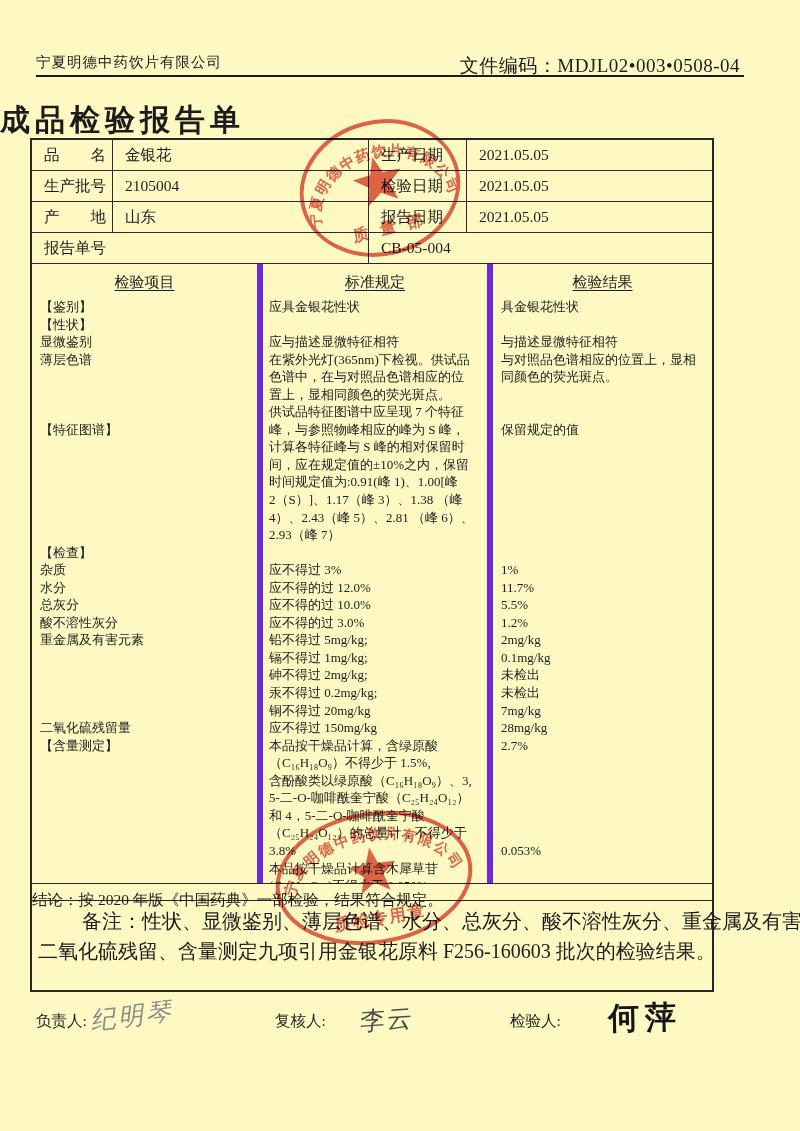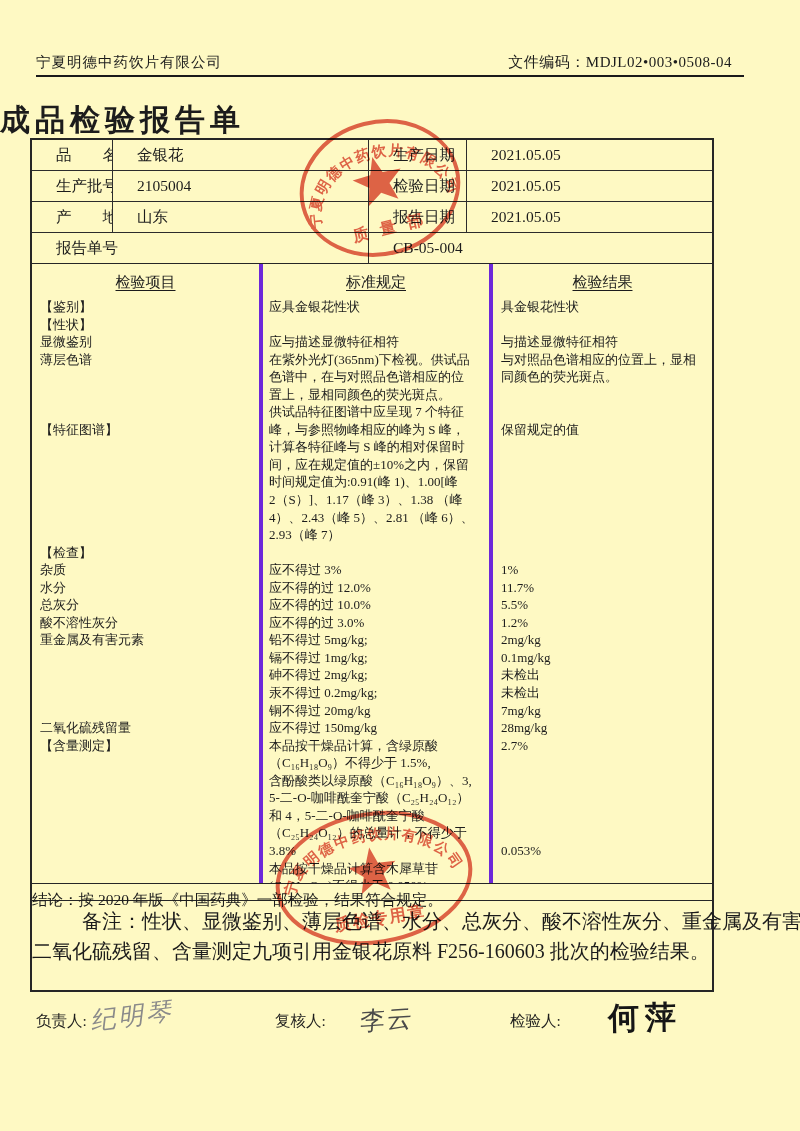--- a/index.html
+++ b/index.html
@@ -3,50 +3,50 @@
 <meta charset="utf-8">
 <style>
   html,body{margin:0;padding:0;background:#e8e8e8;}
   .page{
     position:relative;width:800px;height:1131px;background:#fef9c3;
     margin:0 auto;overflow:hidden;
     font-family:"Liberation Serif","DejaVu Serif",serif;color:#1c1c1c;
   }
   
   .co-name{position:absolute;left:36px;top:53px;font-size:14.5px;letter-spacing:1px;}
-  .doc-code{position:absolute;right:68px;top:53px;font-size:15px;letter-spacing:.5px;margin-left:16px;}
+  .doc-code{position:absolute;right:60px;top:53px;font-size:19px;letter-spacing:.5px;margin-left:16px;}
   .head-rule{position:absolute;left:36px;right:56px;top:75px;height:2px;background:#1a1a1a;}
   .title{position:absolute;left:0;right:40px;top:100px;text-align:left;
          font-size:30px;font-weight:bold;letter-spacing:5px;}
   
   .frame{position:absolute;left:30px;top:138px;width:684px;height:854px;
          border:2px solid #262626;box-sizing:border-box;background:transparent;}
   
   .info{height:124px;border-bottom:1.5px solid #262626;box-sizing:border-box;font-size:15.5px;}
   .info-row{display:grid;grid-template-columns:81px 256px 98px 1fr;height:31px;
             line-height:30px;border-bottom:1px solid #2c2c2c;box-sizing:border-box;}
   .info-row.last{grid-template-columns:337px 1fr;border-bottom:none;}
-  .ic{padding-left:24px;box-sizing:border-box;overflow:hidden;white-space:pre;}
+  .ic{padding-left:12px;box-sizing:border-box;overflow:hidden;white-space:pre;}
   .vline{border-right:1px solid #2c2c2c;}
   
   .main{display:grid;grid-template-columns:231px 230px 1fr;height:619px;box-sizing:border-box;}
   .mcol{box-sizing:border-box;overflow:hidden;}
-  .mcol.b{border-right:4px solid #6d28d9;}
+  .mcol.b{border-right:6px solid #6d28d9;}
   .mhead{height:34px;line-height:36px;text-align:center;font-size:15px;box-sizing:border-box;}
   .mhead span{text-decoration:underline;text-underline-offset:3px;}
   .mline{height:17.55px;line-height:17.55px;font-size:13px;white-space:pre;
          overflow:hidden;padding-left:8px;box-sizing:border-box;}
   .mcol.mid .mline{padding-left:6px;}
   
   .concl{height:18px;line-height:32px;border-top:1.5px solid #262626;
          border-bottom:1.5px solid #262626;box-sizing:border-box;
          text-align:left;font-size:15.5px;}
   .remark{height:66px;box-sizing:border-box;font-size:20px;padding-top:5px;}
   .remark .r1{padding-left:50px;line-height:30px;white-space:pre;}
-  .remark .r2{line-height:30px;white-space:pre;}
+  .remark .r2{padding-left:6px;line-height:30px;white-space:pre;}
   
   .signs{position:absolute;left:30px;top:1003px;width:684px;height:60px;font-size:15.5px;}
   .slabel{position:absolute;top:8px;}
   .sig{position:absolute;font-family:"DejaVu Sans","Liberation Sans",sans-serif;}
   .sig1{left:62px;top:-4px;font-size:25px;color:#8a8a8a;
         transform:rotate(-7deg) skewX(-14deg);letter-spacing:3px;}
   .sig2{left:330px;top:0px;font-size:25px;color:#4a4a4a;
         transform:rotate(-4deg) skewX(-8deg);letter-spacing:2px;}
   .sig3{left:578px;top:-6px;font-size:31px;color:#161616;font-weight:bold;
         transform:rotate(-1deg);letter-spacing:6px;}

